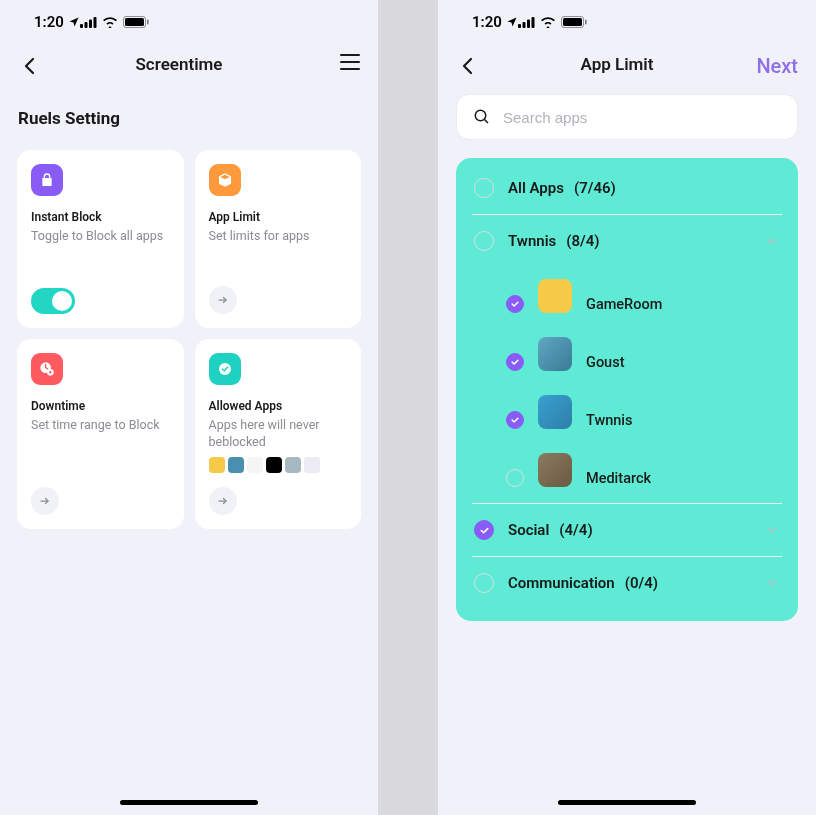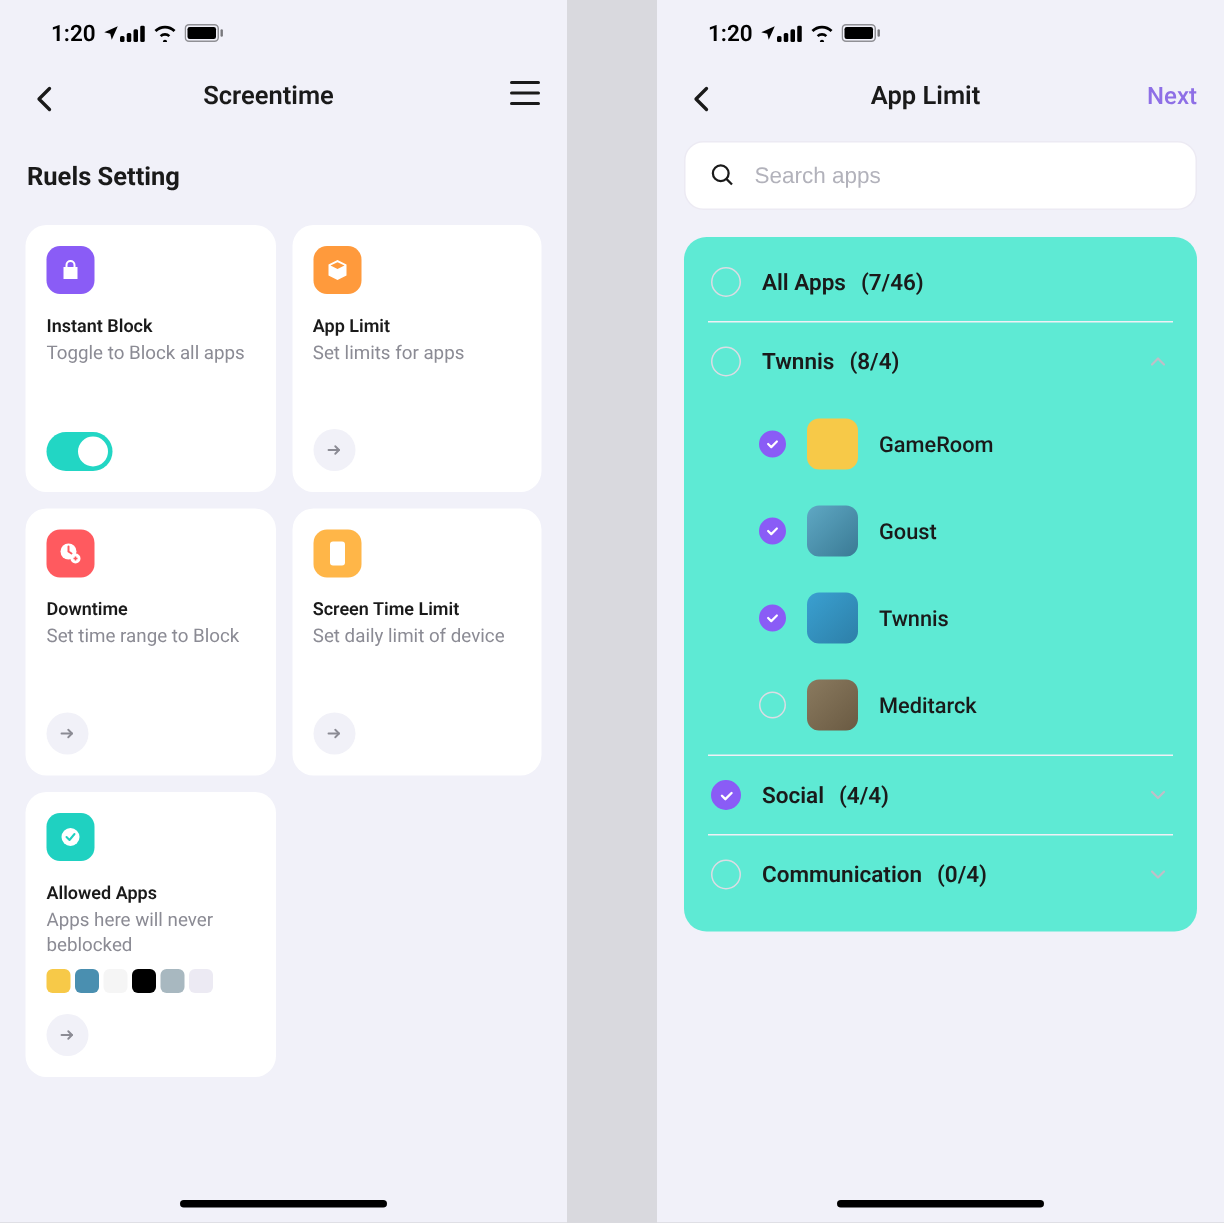--- a/index.html
+++ b/index.html
@@ -46,21 +46,21 @@
   .nav-back {
     width: 24px; height: 24px;
     display: flex; align-items: center; justify-content: center;
   }
   .nav-right {
     width: 44px;
     display: flex;
     justify-content: flex-end;
   }
   .nav-action {
-    font-size: 16px;
+    font-size: 20px;
     font-weight: 500;
     color: #8e6fe6;
   }
   .section-title {
     font-size: 17px;
     font-weight: 700;
     color: #1a1a1a;
     padding: 14px 18px 4px 18px;
   }
   .cards-grid {
@@ -196,21 +196,21 @@
     color: #1a1a1a;
     flex: 1;
     display: flex;
     gap: 10px;
   }
   .row-count { color: #1a1a1a; font-weight: 600; }
   .expand-icon { width: 16px; height: 16px; color: #bfbfc7; }
   .sub-items { padding-left: 0; }
   .sub-row {
     display: flex;
-    align-items: center;
+    align-items: flex-end;
     gap: 14px;
     padding: 12px 2px 12px 34px;
   }
   .radio-sm {
     width: 18px; height: 18px;
     border-radius: 50%;
     border: 1.5px solid #dcdce3;
     flex-shrink: 0;
   }
   .radio-sm.checked {
@@ -319,35 +319,20 @@
       <div class="card-title">Downtime</div>
       <div class="card-desc">Set time range to Block</div>
       <div class="arrow-btn">
         <svg width="12" height="12" viewBox="0 0 24 24" fill="none" stroke="#8b8b94" stroke-width="2.5" stroke-linecap="round" stroke-linejoin="round">
             <line x1="4" y1="12" x2="18" y2="12"></line>
             <polyline points="13,7 18,12 13,17"></polyline>
           </svg>
       </div>
     </div>
 
-    <div class="card">
-      <div class="card-icon" style="background:#ffb648">
-        <svg width="14" height="18" viewBox="0 0 14 18" fill="#fff">
-            <rect x="2" y="1" width="10" height="16" rx="2"></rect>
-          </svg>
-      </div>
-      <div class="card-title">Screen Time Limit</div>
-      <div class="card-desc">Set daily limit of device</div>
-      <div class="arrow-btn">
-        <svg width="12" height="12" viewBox="0 0 24 24" fill="none" stroke="#8b8b94" stroke-width="2.5" stroke-linecap="round" stroke-linejoin="round">
-            <line x1="4" y1="12" x2="18" y2="12"></line>
-            <polyline points="13,7 18,12 13,17"></polyline>
-          </svg>
-      </div>
-    </div>
 
     <div class="card tall">
       <div class="card-icon" style="background:#1fd1c1">
         <svg width="16" height="16" viewBox="0 0 24 24" fill="#fff">
             <circle cx="12" cy="12" r="9"></circle>
             <path d="M8 12l3 3 5-6" stroke="#1fd1c1" stroke-width="2" fill="none" stroke-linecap="round" stroke-linejoin="round"></path>
           </svg>
       </div>
       <div class="card-title">Allowed Apps</div>
       <div class="card-desc">Apps here will never beblocked</div>

